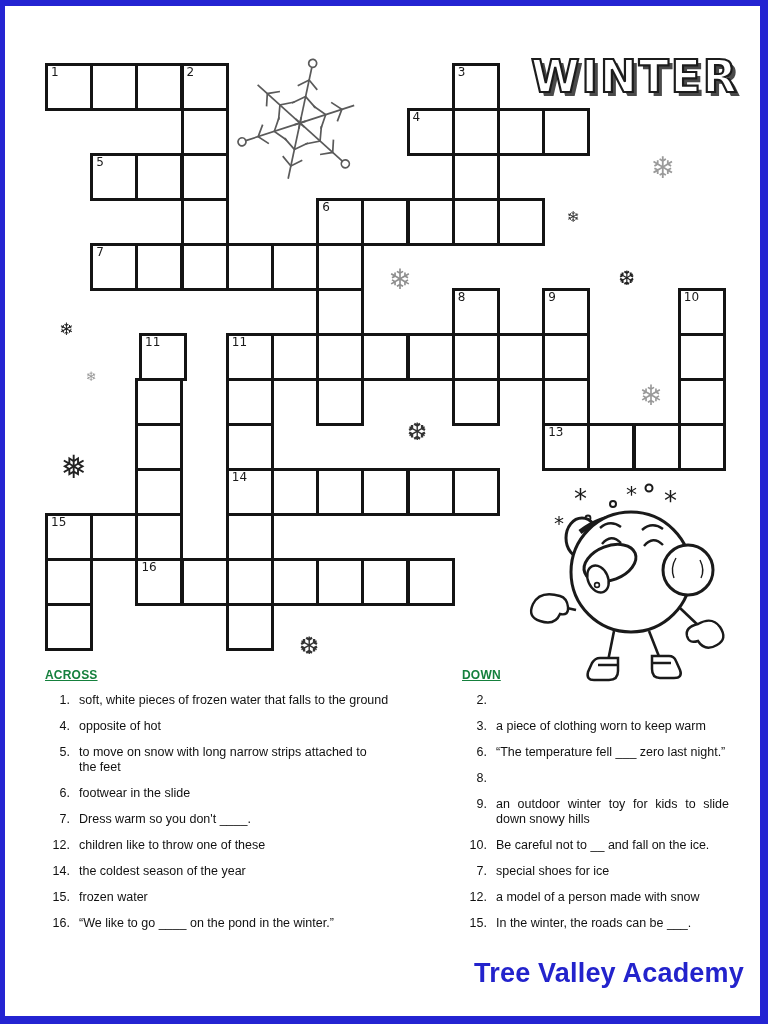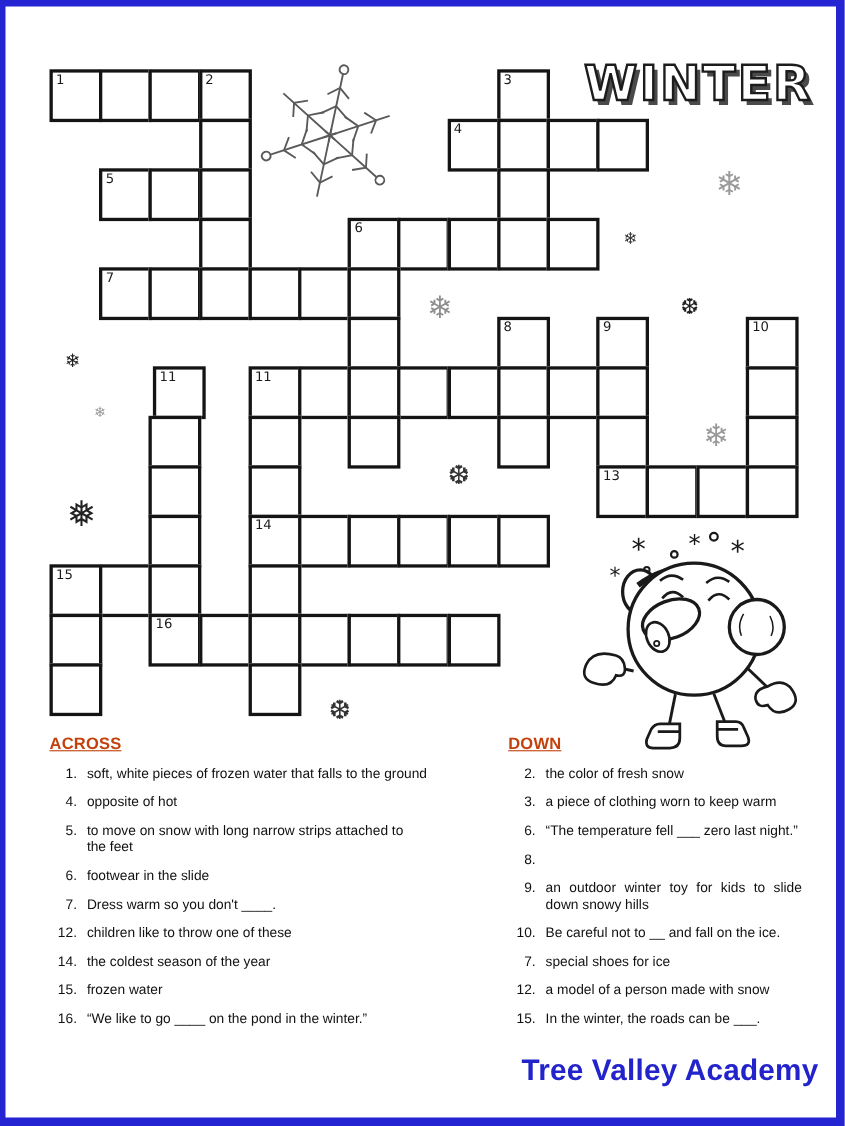--- a/index.html
+++ b/index.html
@@ -25,22 +25,22 @@
     position:absolute; left:531px; top:51px; font-family:"DejaVu Sans", sans-serif;
     font-weight:800; font-size:44px; letter-spacing:2px; color:#ffffff;
     -webkit-text-stroke:2.2px #1c1c1c;
     text-shadow:4px 4px 0 #4a4a4a; z-index:5;
   }
   
   .clues-col { position:absolute; z-index:4; }
   #across-col { left:45px; top:668px; width:392px; }
   #down-col   { left:462px; top:668px; width:290px; }
   .clues-header {
-    font-size:15px; font-weight:bold; text-decoration:underline;
-    color:#c2410c; margin-bottom:11px; letter-spacing:0.2px;
+    font-size:12px; font-weight:bold; text-decoration:underline;
+    color:#15803d; margin-bottom:11px; letter-spacing:0.2px;
   }
   .clue { display:flex; margin-bottom:11px; font-size:12.5px; line-height:15px; color:#111; }
   .clue-num { width:25px; min-width:25px; text-align:right; margin-right:9px; }
   .clue-text { white-space:pre-line; }
   #across-col .clue-text { max-width:312px; }
   #down-col .clue-text { width:233px; }
   .clue-text.justify { text-align:justify; }
   
   .flake {
     position:absolute; transform:translate(-50%,-50%); z-index:1;
@@ -299,21 +299,20 @@
         <span class="clue-text">“We like to go ____ on the pond in the winter.”</span>
       </div>
     </div>
 </div>
 
 <div class="clues-col" id="down-col">
   <div class="clues-header">DOWN</div>
   <div id="down-list">
       <div class="clue">
         <span class="clue-num">2.</span>
-        <span class="clue-text">the color of fresh snow</span>
       </div>
       <div class="clue">
         <span class="clue-num">3.</span>
         <span class="clue-text">a piece of clothing worn to keep warm</span>
       </div>
       <div class="clue">
         <span class="clue-num">6.</span>
         <span class="clue-text">“The temperature fell ___ zero last night.”</span>
       </div>
       <div class="clue">

